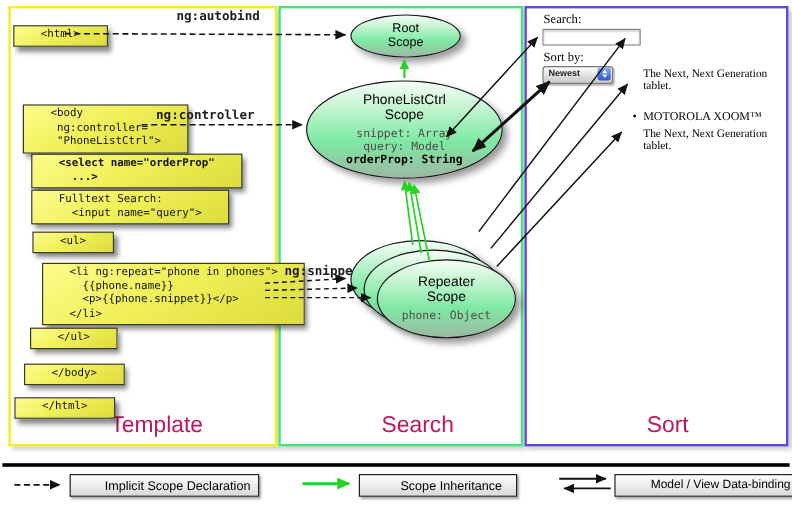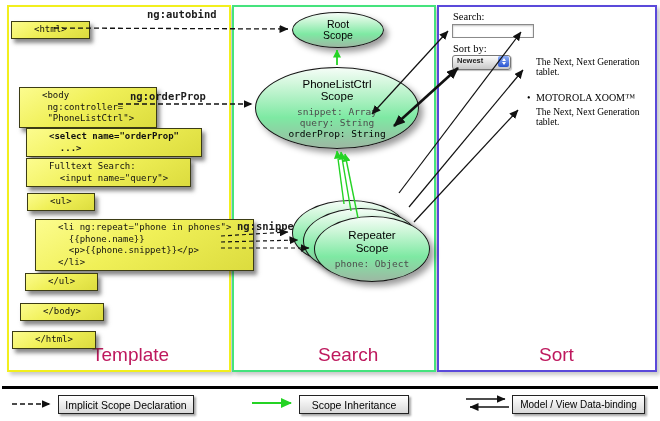--- a/index.html
+++ b/index.html
@@ -26,21 +26,21 @@
   .nglabel{position:absolute;font:bold 10.5px "DejaVu Sans Mono",monospace;color:#1d1d1d;}
 
   
   .scope{position:absolute;border:1.5px solid #161616;border-radius:50%;
     background:linear-gradient(180deg,#f5fdf7 0%,#cdf6d8 22%,#7ee9a3 62%,#9db8a3 100%);
     box-shadow:4px 4px 6px rgba(0,0,0,.4);
     display:flex;flex-direction:column;align-items:center;justify-content:center;
     text-align:center;}
   .scope-title{font:11.5px/12.5px "Liberation Sans",sans-serif;color:#000;white-space:pre-line;}
   .scope-prop{font:9.5px/11px "DejaVu Sans Mono",monospace;color:#4d4d4d;white-space:pre;}
-  .scope-prop.bold{color:#000;font-weight:normal;}
+  .scope-prop.bold{color:#000;font-weight:bold;}
 
   
   .vserif{position:absolute;font:10.5px "Liberation Serif",serif;color:#000;}
   .vinput{position:absolute;width:76px;height:12px;border:1px solid #8a8a8a;
     background:#fff;box-shadow:inset 0 1px 2px rgba(0,0,0,.25);padding:0 2px;
     font:9px "Liberation Serif",serif;}
   .vselect{position:absolute;width:57px;height:13px;border:1px solid #777;border-radius:3px;
     background:linear-gradient(180deg,#fdfdfd,#c8c8c8);box-shadow:1px 1px 1px rgba(0,0,0,.25);
     display:flex;align-items:flex-start;cursor:default;}
   .vselect .sel-text{font:bold 7.5px "Liberation Sans",sans-serif;color:#222;padding-left:4px;flex:1;}
@@ -54,21 +54,21 @@
   .vitem{position:absolute;left:527px;width:126px;}
   .vitem .title{font:10px "Liberation Serif",serif;color:#000;}
   .vitem .bullet{display:inline-block;width:9px;font-size:10px;}
   .vitem .desc{font:9.5px "Liberation Serif",serif;color:#000;margin:4px 0 0 9px;}
 
   
   .legendbox{position:absolute;height:17px;border:1px solid #222;
     background:linear-gradient(180deg,#ffffff,#d9d9d9);
     box-shadow:1.5px 2px 2px rgba(0,0,0,.35);
     font:10.5px "Liberation Sans",sans-serif;color:#000;
-    display:flex;align-items:center;justify-content:center;}
+    display:flex;align-items:center;justify-content:center;padding-left:22px;}
 
   svg.overlay{position:absolute;left:0;top:0;width:660px;height:421px;
     pointer-events:none;z-index:10;}
 </style>
 </head>
 <body>
 
 <div class="stage">
 
   <div class="panel panel-template"></div>
@@ -90,33 +90,33 @@
   <div class="codebox" style="left:27px;top:193px">&lt;ul&gt;</div>
   <div class="codebox" style="left:35px;top:219px">&lt;li ng:repeat="phone in phones"&gt;
   {{phone.name}}
   &lt;p&gt;{{phone.snippet}}&lt;/p&gt;
 &lt;/li&gt;</div>
   <div class="codebox" style="left:25px;top:273px">&lt;/ul&gt;</div>
   <div class="codebox" style="left:20px;top:303px">&lt;/body&gt;</div>
   <div class="codebox" style="left:12px;top:331px">&lt;/html&gt;</div>
 
   <div class="nglabel" style="left:147px;top:8px">ng:autobind</div>
-  <div class="nglabel" style="left:130px;top:90px">ng:orderProp</div>
+  <div class="nglabel" style="left:130px;top:90px">ng:controller</div>
   <div class="nglabel" style="left:237px;top:220px">ng:snippet</div>
 
   <div class="scope" style="left:292px;top:12px;width:90px;height:34px">
     <div class="scope-title" style="font-size:10.5px;line-height:11px">Root
 Scope</div>
   </div>
 
   <div class="scope" style="left:255px;top:67px;width:162px;height:80px">
     <div class="scope-title">PhoneListCtrl
 Scope</div>
     <div class="scope-prop" style="margin-top:3px">snippet: Array</div>
-    <div class="scope-prop">query: String</div>
+    <div class="scope-prop">query: Model</div>
     <div class="scope-prop bold">orderProp: String</div>
   </div>
 
   <div class="scope" style="left:292px;top:200px;width:114px;height:64px"></div>
   <div class="scope" style="left:303px;top:208px;width:114px;height:64px"></div>
   <div class="scope" style="left:314px;top:216px;width:114px;height:64px">
     <div class="scope-title">Repeater
 Scope</div>
     <div class="scope-prop" style="margin-top:4px">phone: Object</div>
   </div>

